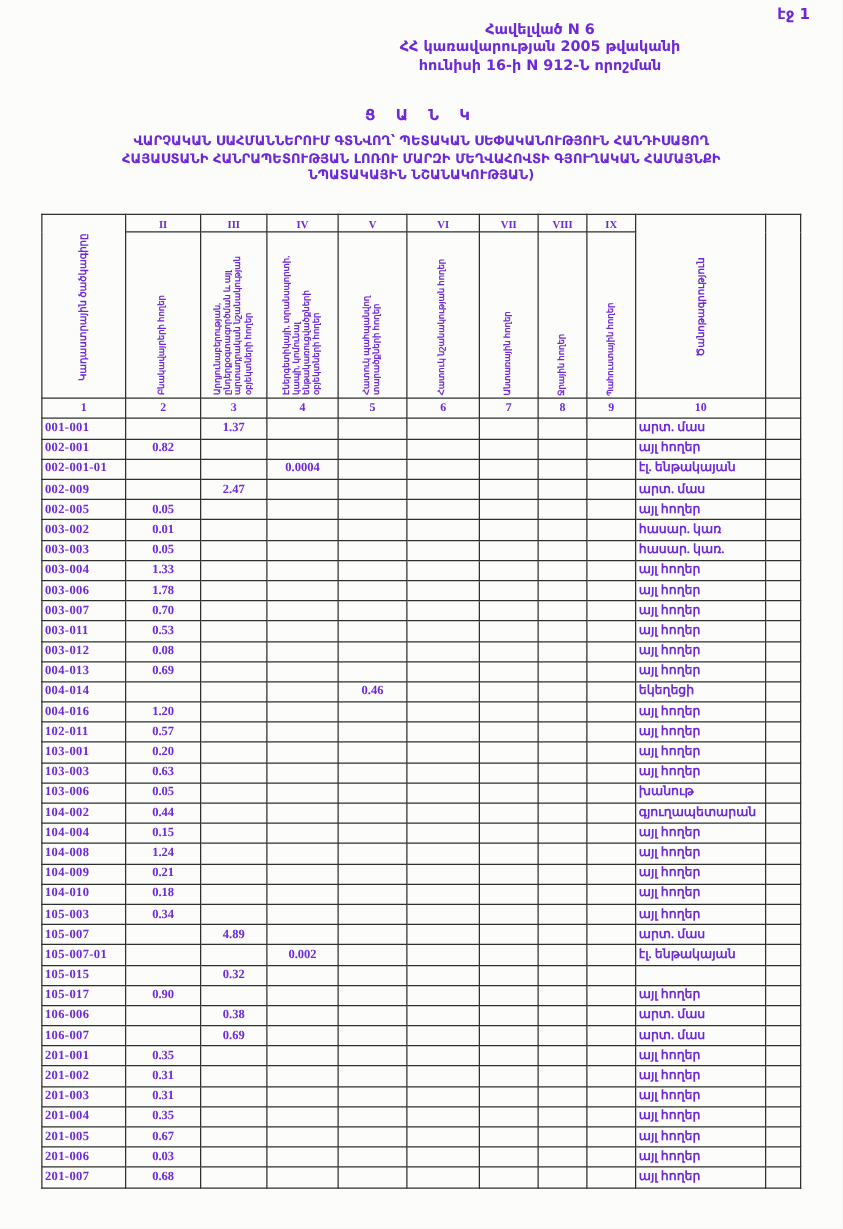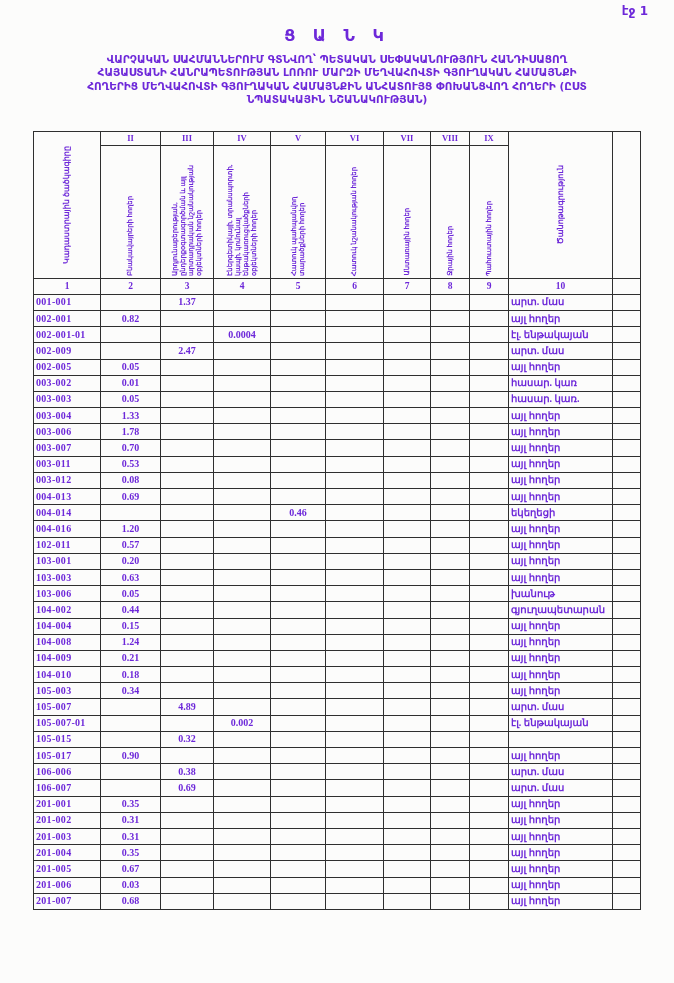--- a/index.html
+++ b/index.html
@@ -32,21 +32,21 @@
     font-weight:bold;
     line-height:1.25;
   }
   .doc-title{
     margin-top:26px;
     width:100%;
     text-align:center;
     font-weight:bold;
   }
   .doc-title .heading{
-    font-size:16px;
+    font-size:12px;
     letter-spacing:6px;
     margin-bottom:8px;
   }
   .doc-title .tline{
     font-size:10.5px;
     line-height:1.28;
     padding:0 20px;
   }
   table.main{
     border-collapse:collapse;
@@ -101,26 +101,30 @@
   td.note{ text-align:left; padding-left:5px; }
   td.blank{}
 </style>
 </head>
 <body>
 
 <div class="page">
 
   <div class="page-num">էջ 1</div>
 
+  <div class="doc-header">
+    <div>Հավելված N 6</div>
+    <div>ՀՀ կառավարության 2005 թվականի</div>
+    <div>հունիսի 16-ի N 912-Ն որոշման</div>
+  </div>
 
   <div class="doc-title">
     <div class="heading">Ց Ա Ն Կ</div>
     <div class="tline">ՎԱՐՉԱԿԱՆ ՍԱՀՄԱՆՆԵՐՈՒՄ ԳՏՆՎՈՂ՝ ՊԵՏԱԿԱՆ ՍԵՓԱԿԱՆՈՒԹՅՈՒՆ ՀԱՆԴԻՍԱՑՈՂ</div>
     <div class="tline">ՀԱՅԱՍՏԱՆԻ ՀԱՆՐԱՊԵՏՈՒԹՅԱՆ ԼՈՌՈՒ ՄԱՐԶԻ ՄԵՂՎԱՀՈՎՏԻ ԳՅՈՒՂԱԿԱՆ ՀԱՄԱՅՆՔԻ</div>
-    <div class="tline">ՀՈՂԵՐԻՑ ՄԵՂՎԱՀՈՎՏԻ ԳՅՈՒՂԱԿԱՆ ՀԱՄԱՅՆՔԻՆ ԱՆՀԱՏՈՒՅՑ ՓՈԽԱՆՑՎՈՂ ՀՈՂԵՐԻ (ԸՍՏ</div>
     <div class="tline">ՆՊԱՏԱԿԱՅԻՆ ՆՇԱՆԱԿՈՒԹՅԱՆ)</div>
   </div>
 
   <table class="main">
     <colgroup>
       <col style="width:67px">
       <col style="width:60px">
       <col style="width:53px">
       <col style="width:57px">
       <col style="width:55px">

